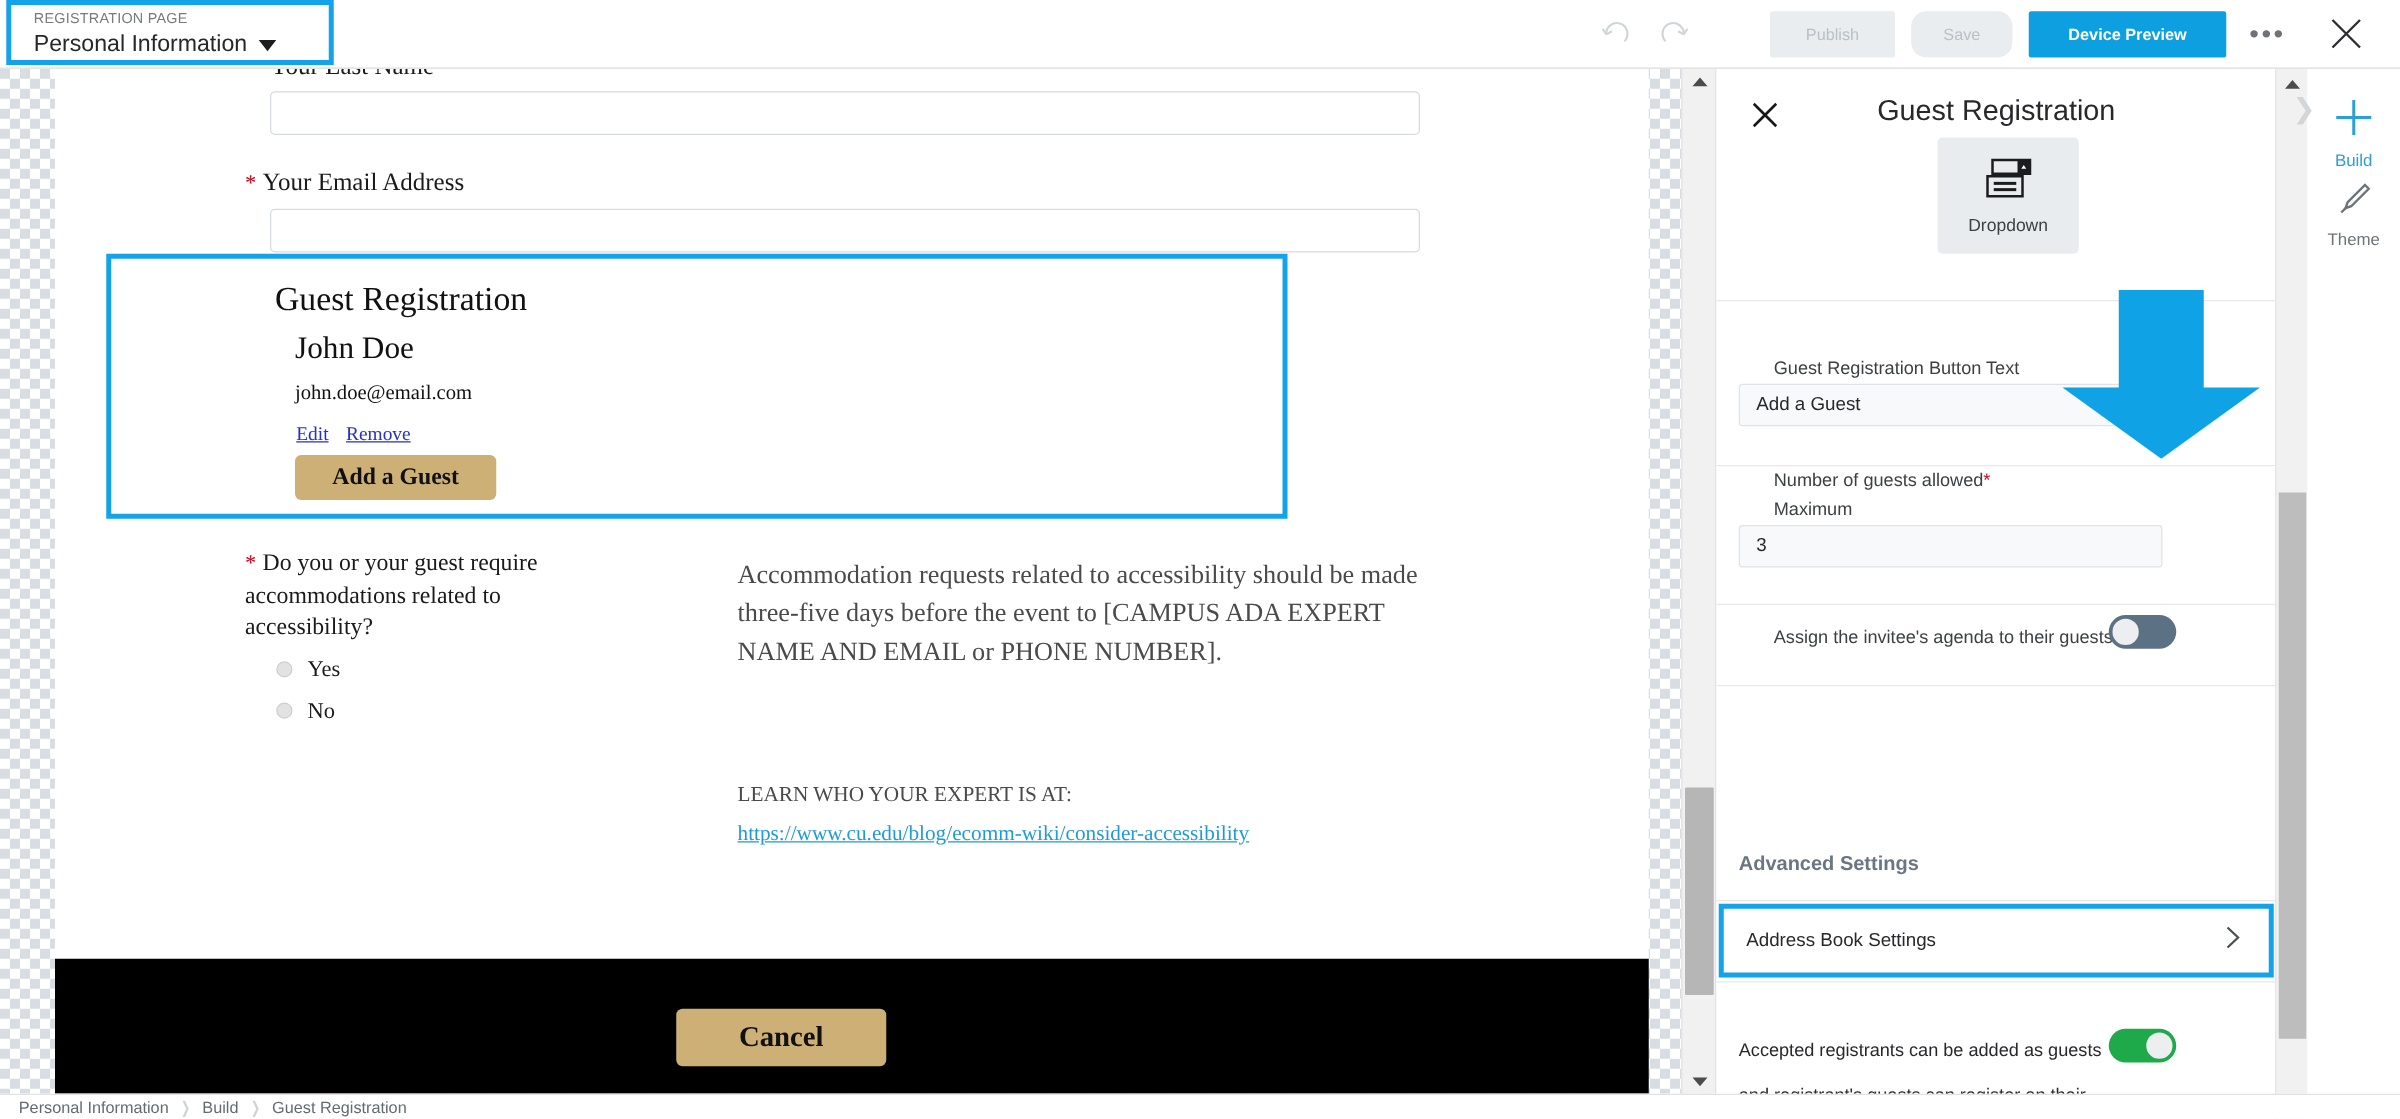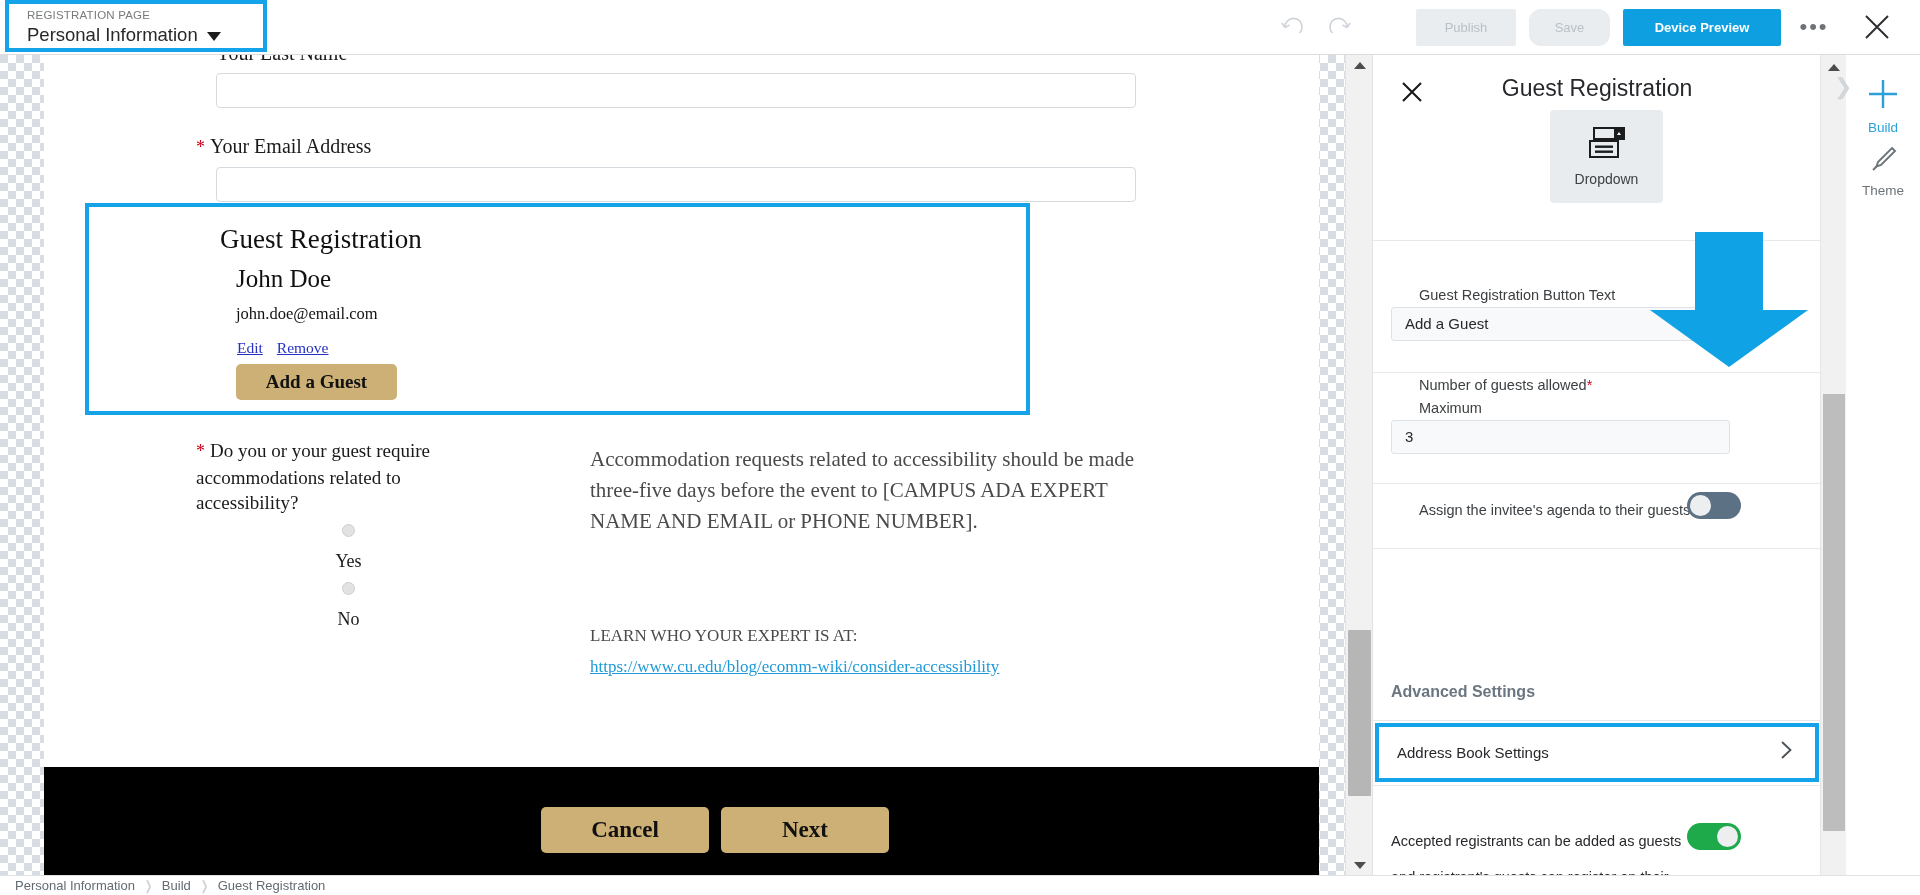--- a/index.html
+++ b/index.html
@@ -125,21 +125,21 @@
 
   
   #access-q {
     position: absolute; left: 152px; top: 383px; width: 280px;
     font-size: 19px; color: #1a1a1a; line-height: 25.5px;
     font-family: "Liberation Serif", serif;
   }
   #access-q .qtext { display: inline; }
   .radio-row {
     display: flex; align-items: center; gap: 12px;
-    margin-left: 25px; margin-top: 8px; font-size: 18px; flex-direction: column;
+    margin-left: 25px; margin-top: 8px; font-size: 18px;
   }
   .radio-dot {
     width: 13px; height: 13px; border-radius: 50%;
     background: #e2e2e2; border: 1px solid #cfcfcf; display: inline-block;
   }
 
   
   #accom-text {
     position: absolute; left: 546px; top: 377px; width: 545px;
     font-size: 21px; color: #4a4a4a; line-height: 31px;
@@ -327,21 +327,20 @@
 
     <div id="accom-text">Accommodation requests related to accessibility should be made three-five days before the event to [CAMPUS ADA EXPERT NAME AND EMAIL or PHONE NUMBER].</div>
 
     <div id="learn-block">
       <div class="learn-label">LEARN  WHO YOUR EXPERT IS AT:</div>
       <a class="learn-link">https://www.cu.edu/blog/ecomm-wiki/consider-accessibility</a>
     </div>
 
     <div id="form-footer">
       <button id="cancel-btn" class="gold-btn">Cancel</button>
-      <button id="next-btn" class="gold-btn">Next</button>
     </div>
   </div>
 </div>
 
 <div id="canvas-scrollbar">
   <div class="sb-arrow" id="canvas-sb-up">
     <span class="tri-up"></span>
   </div>
   <div id="canvas-sb-thumb"></div>
   <div class="sb-arrow" id="canvas-sb-down">

